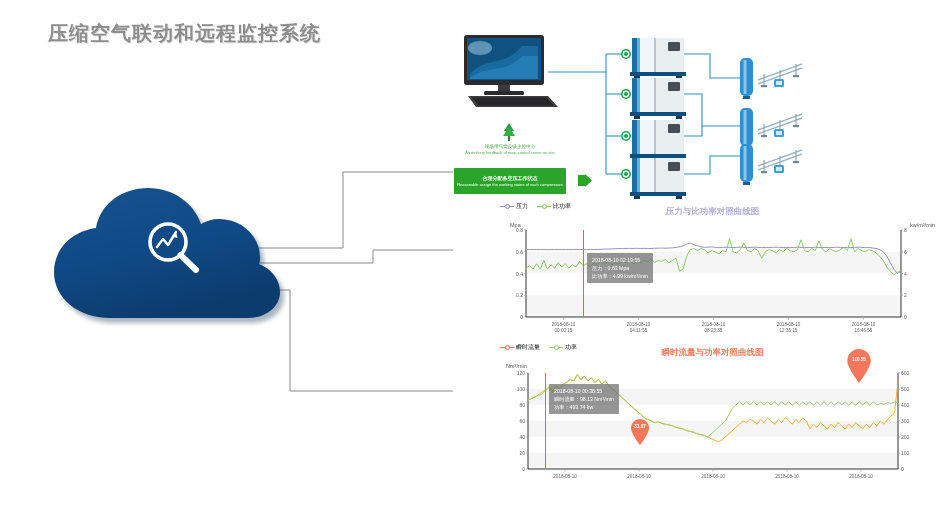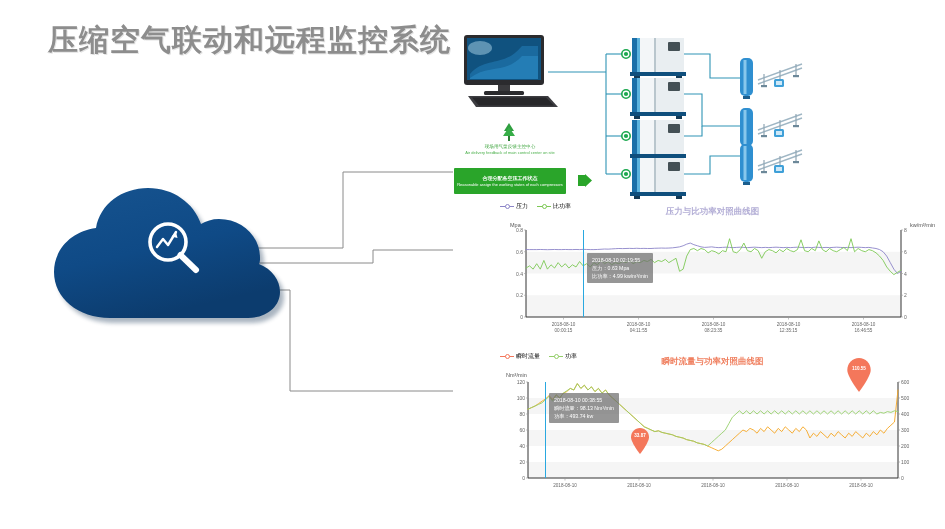--- a/index.html
+++ b/index.html
@@ -8,21 +8,21 @@
     background:#ffffff;
     font-family:"Liberation Sans","DejaVu Sans",sans-serif;
     overflow:hidden;
     position:relative;
   }
   .root{position:absolute;left:0;top:0;width:945px;height:529px;}
 
   
   .page-title{
     position:absolute;left:48px;top:20px;
-    font-size:30px;font-weight:bold;color:#8d8d8d;
+    font-size:20px;font-weight:bold;color:#8d8d8d;
     letter-spacing:1px;
     text-shadow:1px 1px 0 #e4e4e4;
     white-space:nowrap;
   }
 
   
   .cloud-wrap{position:absolute;left:40px;top:186px;width:250px;height:140px;}
   .cloud-shadow{position:absolute;left:4px;top:5px;width:250px;height:140px;filter:blur(2px);opacity:.35;}
   .cloud-label{
     position:absolute;left:0;top:86px;width:250px;text-align:center;
@@ -356,21 +356,21 @@
         <polyline points="36.00,68.06 39.57,65.89 43.14,69.15 46.71,63.71 50.29,69.15 53.86,60.45 57.43,69.15 61.00,64.80 64.57,68.06 68.14,62.63 71.71,66.97 75.29,63.71 78.86,68.06 82.43,64.80 86.00,66.97 89.57,61.54 93.14,65.89 96.71,63.71 100.29,66.97 103.86,62.63 107.43,64.80 111.00,60.45 114.57,63.71 118.14,61.54 121.71,64.80 125.29,62.63 128.86,63.71 132.43,61.54 136.00,62.63 139.57,60.45 143.14,63.71 146.71,61.54 150.29,62.63 153.86,60.45 157.43,61.54 161.00,59.36 164.57,62.63 168.14,60.45 171.71,61.54 175.29,59.36 178.86,62.63 182.43,60.45 186.00,58.27 189.57,71.32 193.14,69.15 196.71,56.10 200.29,49.58 203.86,48.49 207.43,50.66 211.00,48.49 214.57,49.58 218.14,52.84 221.71,50.66 225.29,51.75 228.86,53.93 232.43,50.66 236.00,51.75 239.57,38.70 243.14,51.75 246.71,52.84 250.29,49.58 253.86,43.05 257.43,50.66 261.00,51.75 264.57,48.49 268.14,50.66 271.71,58.27 275.29,51.75 278.86,49.58 282.43,50.66 286.00,52.84 289.57,49.58 293.14,51.75 296.71,48.49 300.29,50.66 303.86,51.75 307.43,49.58 311.00,39.79 314.57,50.66 318.14,51.75 321.71,48.49 325.29,50.66 328.86,40.88 332.43,49.58 336.00,51.75 339.57,48.49 343.14,50.66 346.71,51.75 350.29,49.58 353.86,47.40 357.43,50.66 361.00,38.70 364.57,51.75 368.14,48.49 371.71,50.66 375.29,51.75 378.86,49.58 382.43,50.66 386.00,52.84 389.57,56.10 393.14,60.45 396.71,66.97 400.29,71.32 403.86,74.59 407.43,72.41 411.00,70.24" fill="none" stroke="#7dc855" stroke-width="0.9" stroke-linejoin="round" stroke-linecap="round"></polyline>
       </svg>
     <div class="cursor-line" style="left:93px;top:30px;height:87px;"></div>
     <div class="tooltip-box" style="left:97px;top:53px;">
       <div>2018-08-10 02:19:55</div>
       <div>压力：0.63 Mpa</div>
       <div>比功率：4.99 kw/m³/min</div>
     </div>
   </div>
 
-  <div class="chart-card" id="chart1" style="left:490px;top:350px;width:445px;height:167px;">
+  <div class="chart-card" id="chart1" style="left:490px;top:341px;width:445px;height:167px;">
     <div class="legend">
       <span class="legend-item">
         <span class="legend-mark" id="c1l0" style="color: rgb(244, 119, 91);"></span>
         <span>瞬时流量</span>
       </span>
       <span class="legend-item">
         <span class="legend-mark" id="c1l1" style="color: rgb(149, 207, 106);"></span>
         <span>功率</span>
       </span>
     </div>

